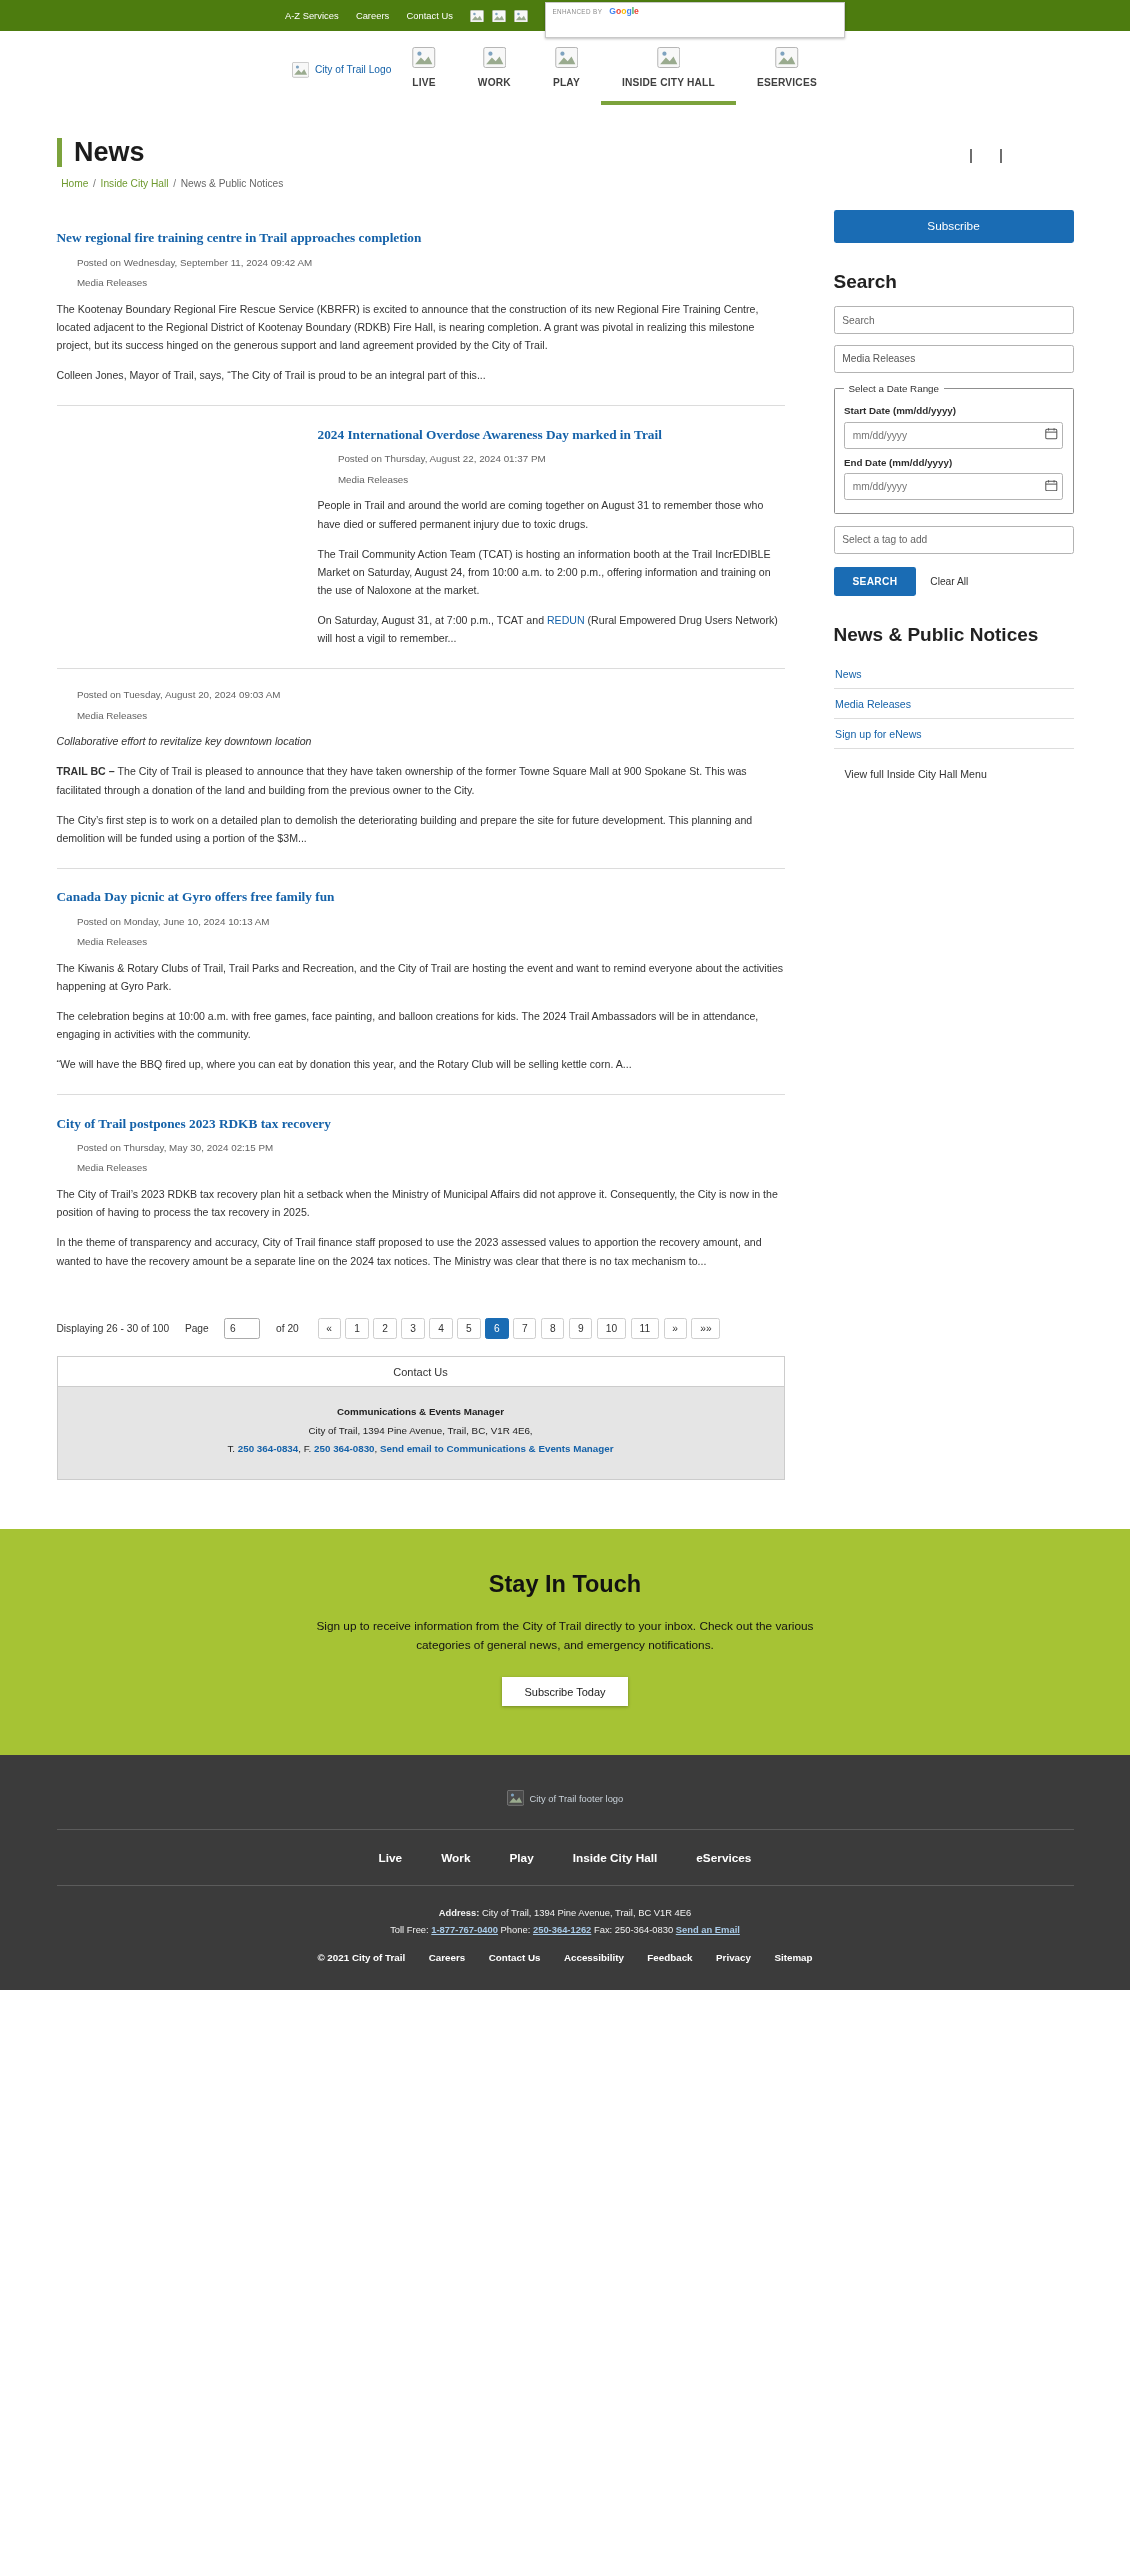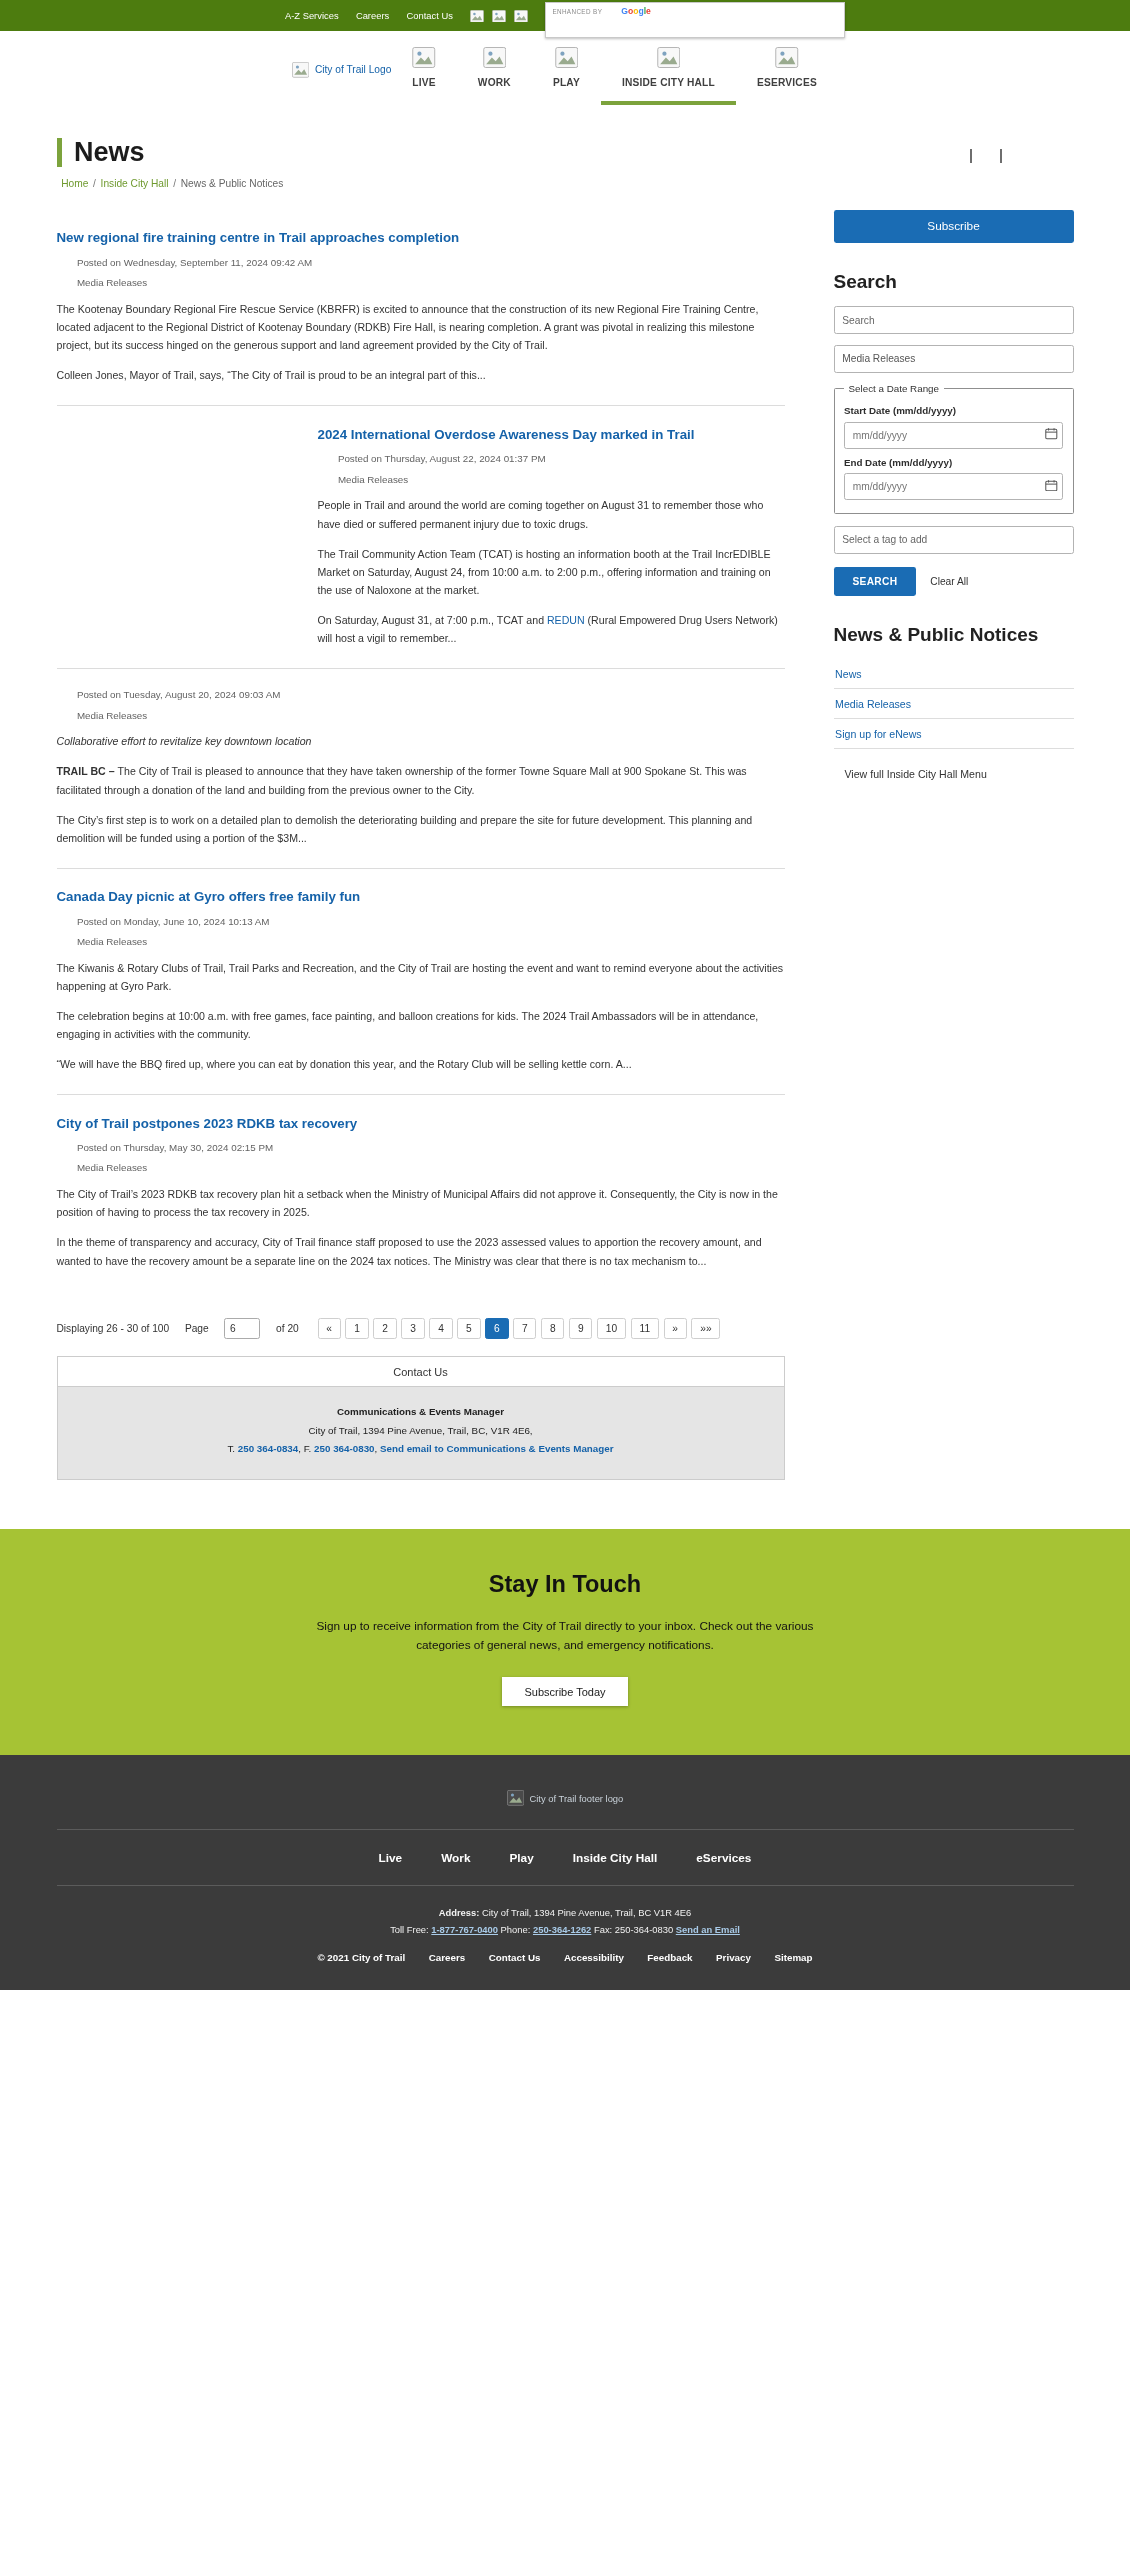--- a/index.html
+++ b/index.html
@@ -7,21 +7,21 @@
   a { text-decoration:none; }
   [data-interactable="true"] { cursor:pointer; }
 
   
   .topbar { background:#4d7c0f; height:31px; display:flex; align-items:center; justify-content:center; gap:17.3px; position:relative; z-index:20; }
   .topbar a { color:#fff; font-size:9.4px; }
   .social { display:flex; gap:7.8px; align-items:center; }
   .bimg { display:inline-block; vertical-align:middle; }
   .gsearch { background:#fff; border:0.8px solid #c9c9c9; width:300px; height:36px; align-self:flex-start; margin-top:2.4px; position:relative; box-shadow:0 0.8px 2.4px rgba(0,0,0,.25); }
   .gsearch input { position:absolute; inset:0; width:100%; height:100%; border:none; outline:none; background:transparent; padding:11px 6.3px 1.6px 6.3px; font-size:10.2px; }
-  .gbrand { position:absolute; top:2.4px; left:6.3px; font-size:6.3px; letter-spacing:0.4px; color:#8a8a8a; pointer-events:none; display:flex; align-items:baseline; gap:19px; }
+  .gbrand { position:absolute; top:2.4px; left:6.3px; font-size:6.3px; letter-spacing:0.4px; color:#8a8a8a; pointer-events:none; display:flex; align-items:baseline; gap:7px; }
   .gword { font-size:8.6px; font-weight:bold; letter-spacing:0; }
   .gl1,.gl4 { color:#4285F4; } .gl2,.gl6 { color:#EA4335; } .gl3 { color:#FBBC05; } .gl5 { color:#34A853; }
 
   
   .container { max-width:1017px; margin:0 auto; }
   .siteheader { display:flex; justify-content:center; align-items:flex-end; padding-top:15.7px; }
   .logo { display:flex; align-items:center; gap:5.5px; color:#1562a9; font-size:10.2px; margin-bottom:27px; }
   .mainnav { display:flex; }
   .nav-item { display:flex; flex-direction:column; align-items:center; gap:9.4px; padding:0 21px 12.6px; font-size:10.2px; font-weight:bold; color:#3f3f3f; letter-spacing:0.2px; border-bottom:4.7px solid transparent; }
   .nav-item.active { border-bottom-color:#7ca33c; }
@@ -36,21 +36,21 @@
   .vbar { width:1.6px; height:14px; background:#6e6e6e; }
 
   
   .content-row { display:flex; gap:49px; align-items:flex-start; margin-top:20.4px; }
   .main-col { flex:1; min-width:0; }
   .sidebar { width:240px; flex-shrink:0; }
 
   
   .article { padding:11px 0 20.4px; }
   .article + .article { border-top:0.8px solid #dcdcdc; }
-  .article h2 { margin:4.7px 0 0; }
+  .article h2 { margin:4.7px 0 0;font-family:Liberation Serif, serif; }
   .article h2 a { color:#1562a9; font-size:13.3px; font-weight:bold; line-height:1.3; }
   .meta { color:#636363; font-size:9.8px; margin:9.4px 0 1.6px 20.4px; }
   .article p { font-size:10.6px; line-height:1.72; margin:11.8px 0 0; color:#333; }
   .article.offset { padding-left:261px; }
   .lead-italic { font-style:italic; }
   .inline-link { color:#1562a9; }
   .p-bold { font-weight:bold; }
 
   
   .pagination-row { display:flex; align-items:center; gap:15.7px; margin:28px 0 17.3px; font-size:10.2px; color:#333; }

